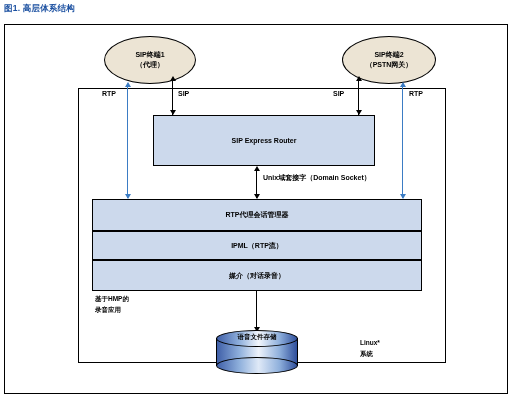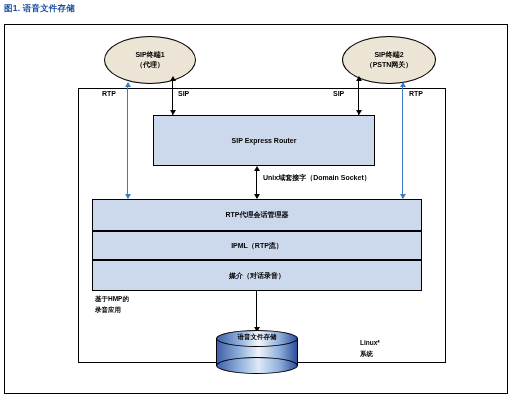--- a/index.html
+++ b/index.html
@@ -175,21 +175,21 @@
     font-size: 6.5px;
     font-weight: bold;
     color: #000;
     z-index: 5;
     white-space: nowrap;
   }
 </style>
 </head>
 <body>
 
-<div id="figure-title">图1. 语音文件存储</div>
+<div id="figure-title">图1. 高层体系结构</div>
 
 <div id="outer-frame"></div>
 
 <div id="linux-box"></div>
 
 <div id="endpoint-left" class="endpoint">
   <span class="line">SIP终端1</span>
   <span class="line">（代理）</span>
 </div>
 

